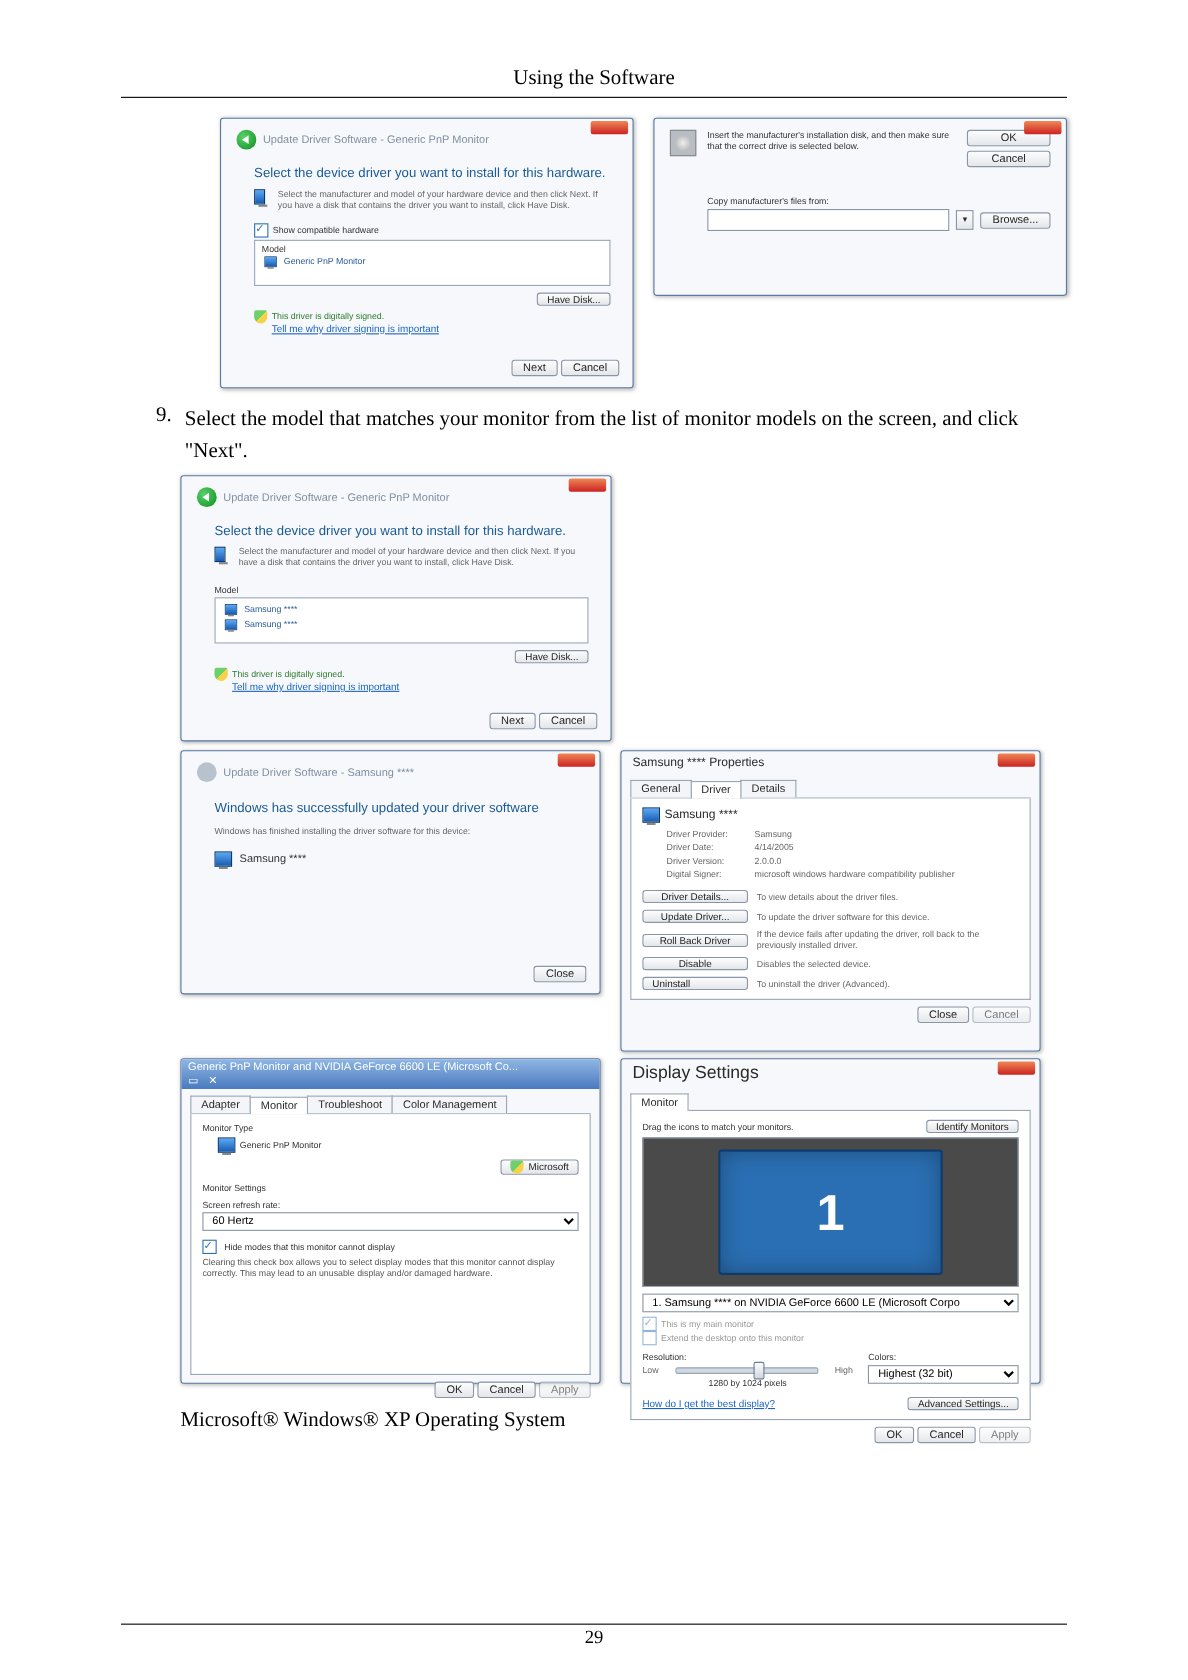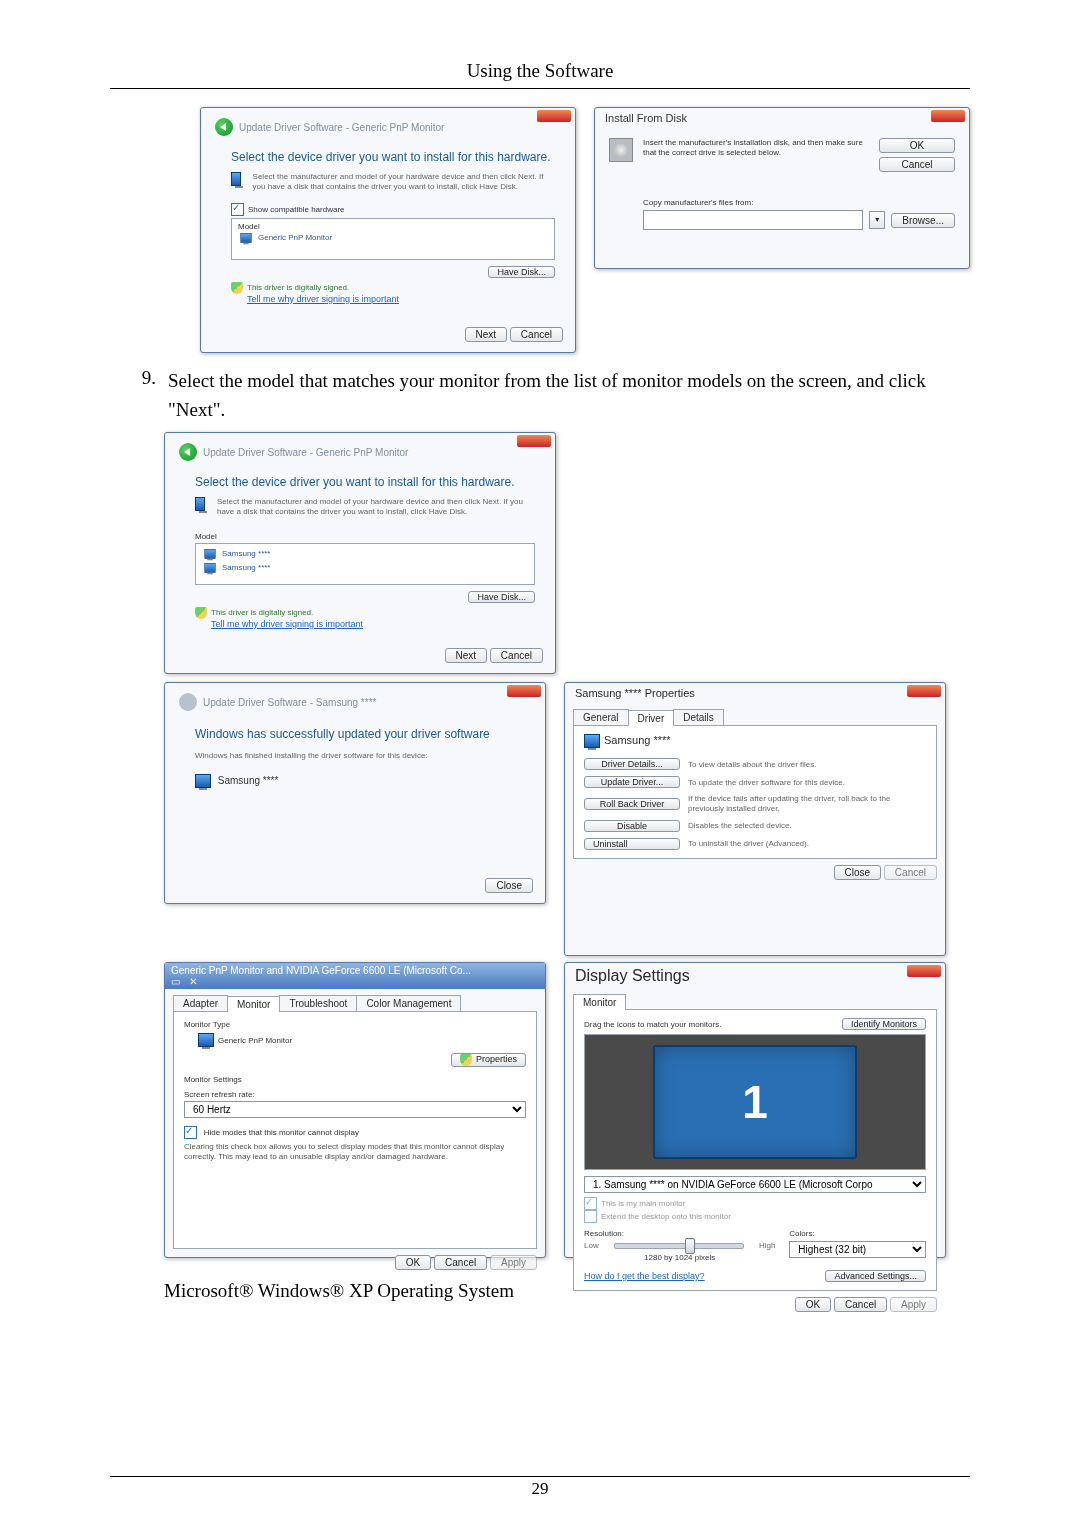--- a/index.html
+++ b/index.html
@@ -276,21 +276,20 @@
         <div class="link-blue" style="margin-left:16px;">Tell me why driver signing is important</div>
       </div>
       <div style="position:absolute; right:12px; bottom:10px;">
         <span class="btn">Next</span>
         <span class="btn">Cancel</span>
       </div>
     </div>
 
     <div class="win" id="shot-b">
       <div class="titlebar-red"></div>
-      <div style="padding:4px 10px; color:#333; font-size:11px;">Install From Disk</div>
       <div style="display:flex; gap:10px; padding:10px 14px 0 14px;">
         <span class="disk-icon"></span>
         <div class="tiny" style="flex:1; line-height:1.3; color:#333;">Insert the manufacturer's installation disk, and then make sure that the correct drive is selected below.</div>
         <div style="display:flex; flex-direction:column; gap:4px;">
           <span class="btn" style="width:54px; text-align:center;">OK</span>
           <span class="btn" style="width:54px; text-align:center;">Cancel</span>
         </div>
       </div>
       <div style="padding:26px 14px 10px 48px;">
         <div class="tiny" style="color:#333;">Copy manufacturer's files from:</div>
@@ -370,20 +369,30 @@
       <div class="titlebar-red"></div>
       <div style="padding:4px 10px;font-size:11px;">Samsung **** Properties</div>
       <div style="padding:6px 8px;">
         <div class="tabs">
           <div class="tab">General</div>
           <div class="tab active">Driver</div>
           <div class="tab">Details</div>
         </div>
         <div style="border:1px solid #9aa6b5;border-top:none;padding:8px 10px;background:#fff;">
           <div style="margin-bottom:6px;"><span class="monitor-icon"></span><span style="font-size:11px;">Samsung ****</span></div>
+          <div class="tiny" style="display:grid;grid-template-columns:80px 1fr;row-gap:3px;margin-left:22px;">
+            <span>Driver Provider:</span>
+              <span>Samsung</span>
+            <span>Driver Date:</span>
+              <span>4/14/2005</span>
+            <span>Driver Version:</span>
+              <span>2.0.0.0</span>
+            <span>Digital Signer:</span>
+              <span>microsoft windows hardware compatibility publisher</span>
+          </div>
           <div style="display:grid;grid-template-columns:96px 1fr;gap:6px 8px;margin-top:10px;align-items:center;">
             <span class="btn btn-sm" style="text-align:center;">Driver Details...</span>
               <span class="tiny">To view details about the driver files.</span>
             <span class="btn btn-sm" style="text-align:center;">Update Driver...</span>
               <span class="tiny">To update the driver software for this device.</span>
             <span class="btn btn-sm" style="text-align:center;">Roll Back Driver</span>
               <span class="tiny" style="line-height:1.2;">If the device fails after updating the driver, roll back to the previously installed driver.</span>
             <span class="btn btn-sm" style="text-align:center;">Disable</span>
               <span class="tiny">Disables the selected device.</span>
             <span class="btn btn-sm" style="text-align:left;">Uninstall</span>
@@ -410,21 +419,21 @@
         <div class="tabs">
           <div class="tab">Adapter</div>
           <div class="tab active">Monitor</div>
           <div class="tab">Troubleshoot</div>
           <div class="tab">Color Management</div>
         </div>
         <div style="border:1px solid #9aa6b5;border-top:none;background:#fff;padding:8px 10px;height:220px;position:relative;">
           <div class="tiny" style="color:#333;">Monitor Type</div>
           <div style="margin:4px 0 0 14px;"><span class="monitor-icon"></span><span class="tiny" style="color:#333;">Generic PnP Monitor</span></div>
           <div style="text-align:right;margin-top:6px;">
-            <span class="btn btn-sm"><span class="shield-icon"></span><span>Properties</span></span>
+            <span class="btn btn-sm"><span class="shield-icon"></span><span>Microsoft</span></span>
           </div>
           <div class="tiny" style="color:#333;margin-top:8px;">Monitor Settings</div>
           <div class="tiny" style="color:#333;margin-top:6px;">Screen refresh rate:</div>
           <select class="combobox" style="width:100%;margin-top:2px;">
             <option>60 Hertz</option>
           </select>
           <div style="margin-top:8px;">
             <span class="checkbox checked"></span>
             <span class="tiny" style="color:#333;">Hide modes that this monitor cannot display</span>
           </div>

